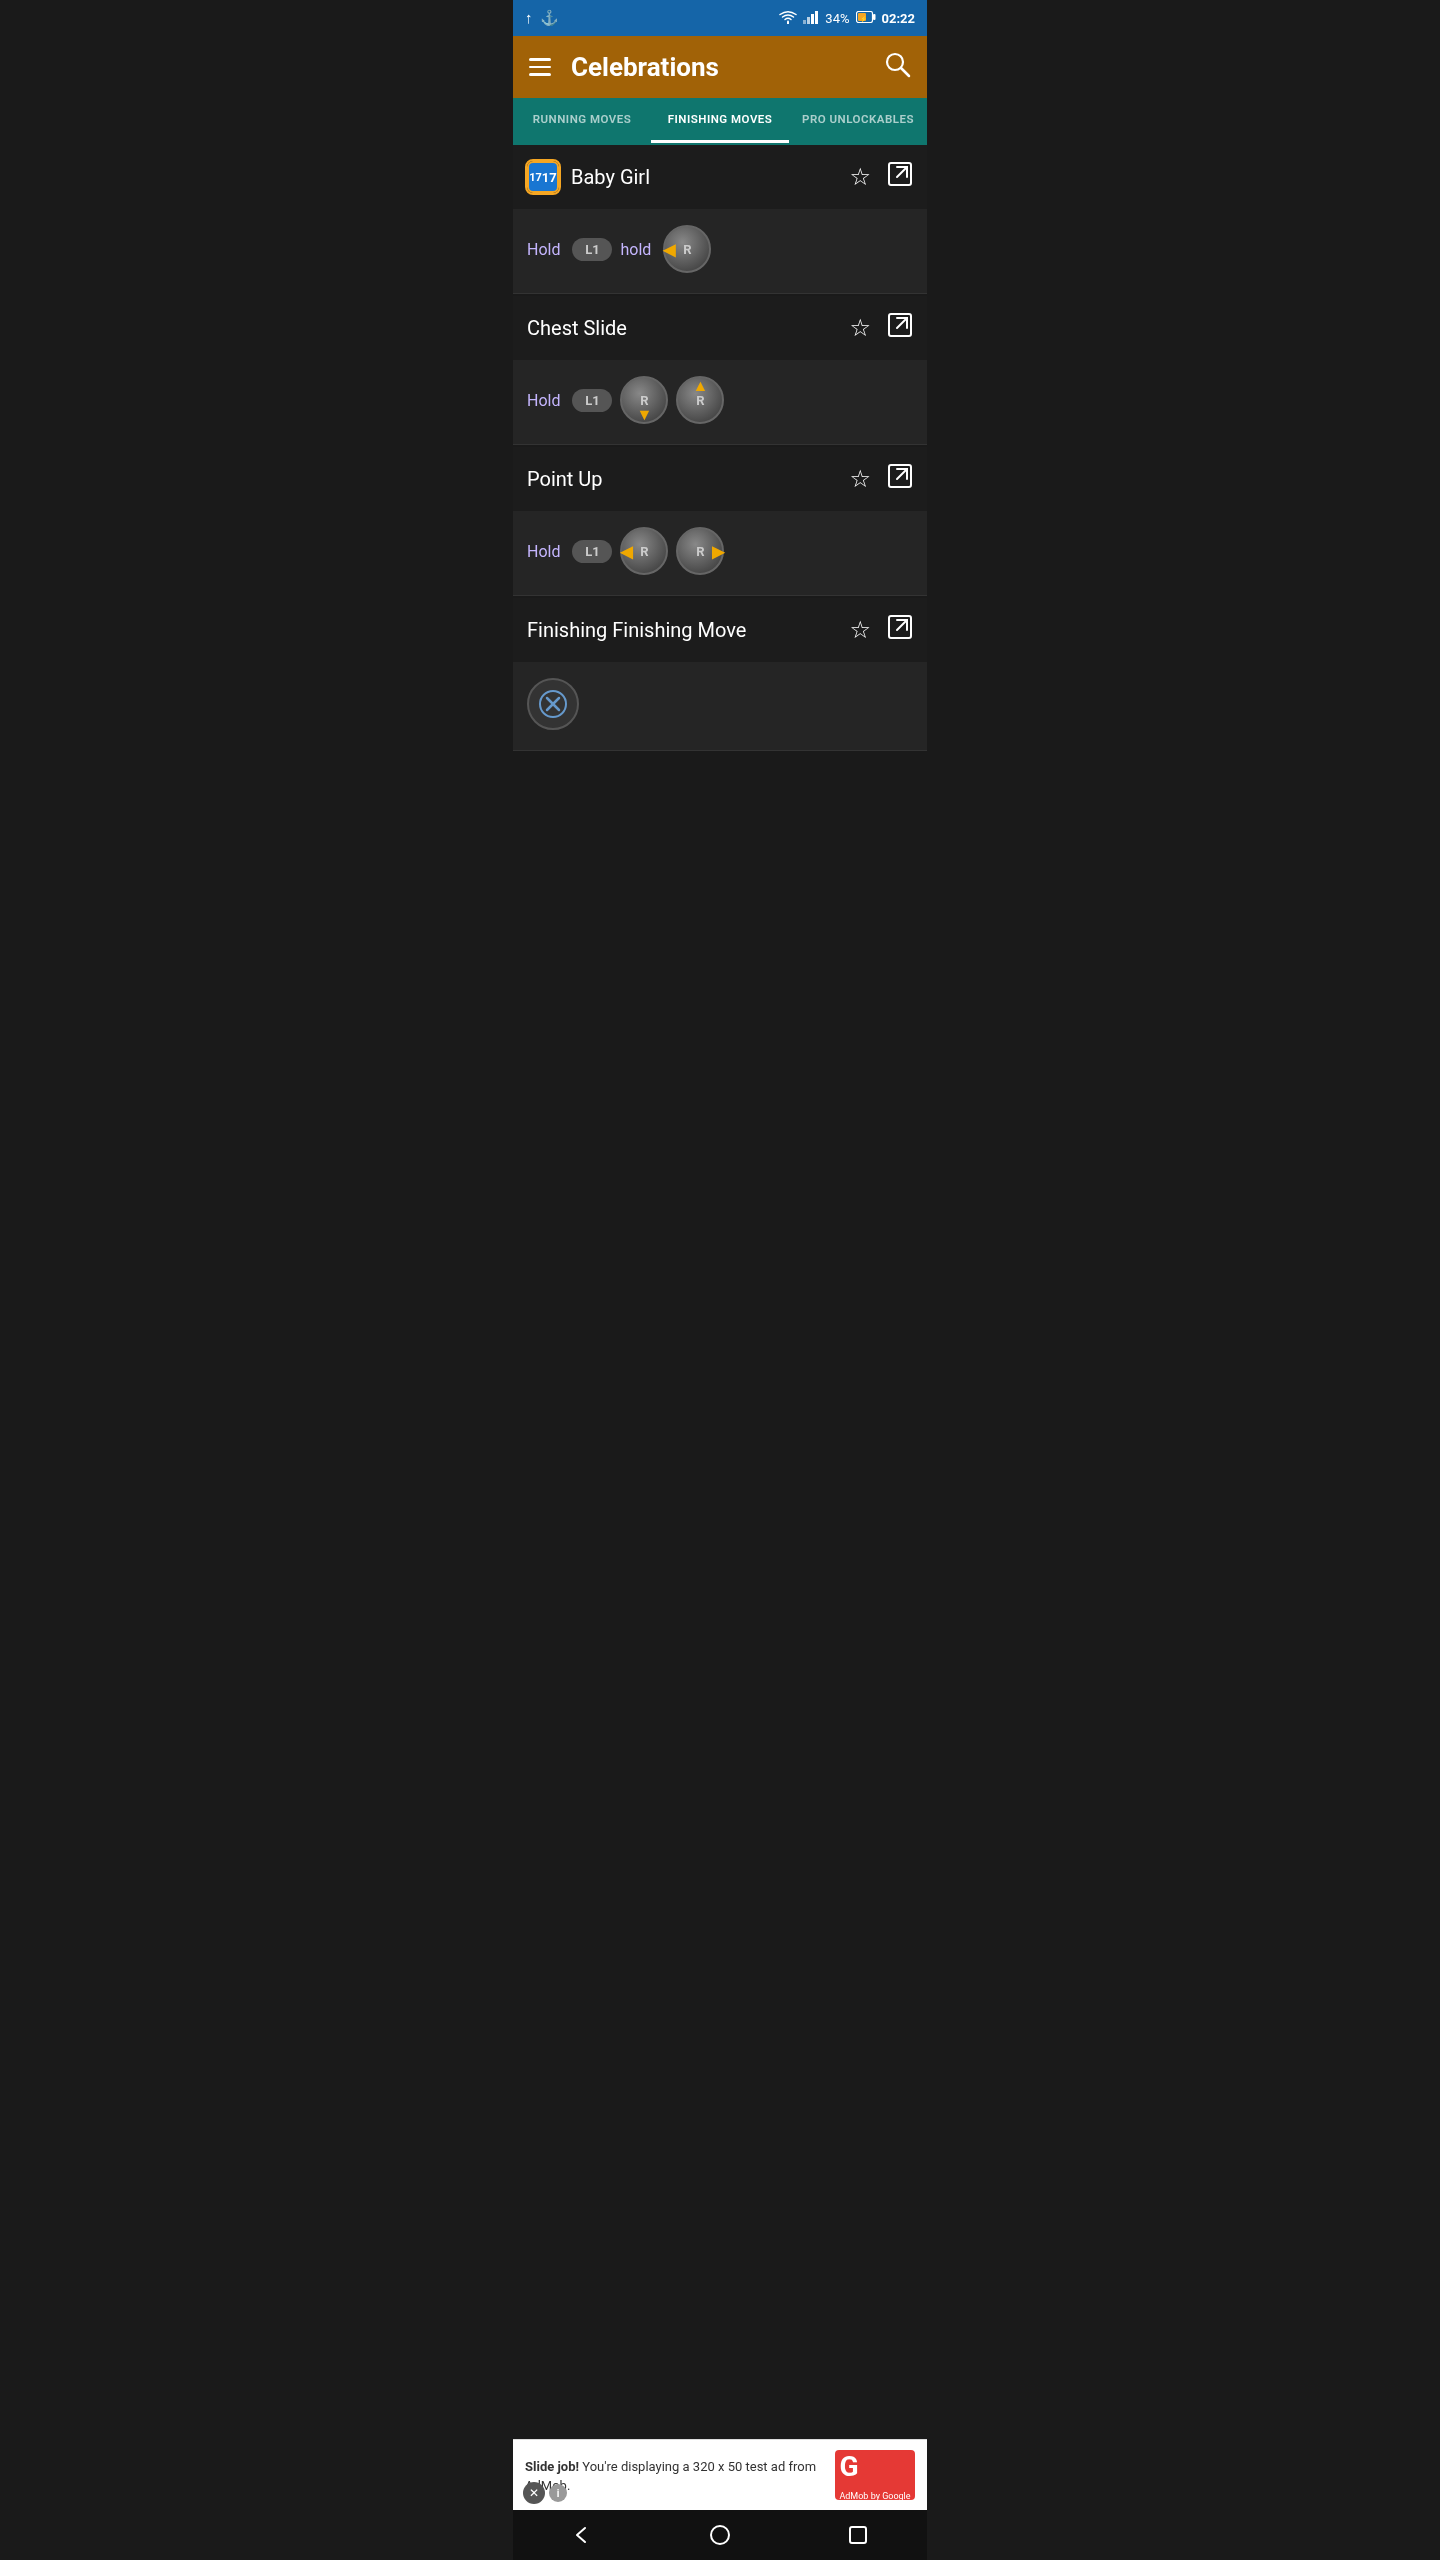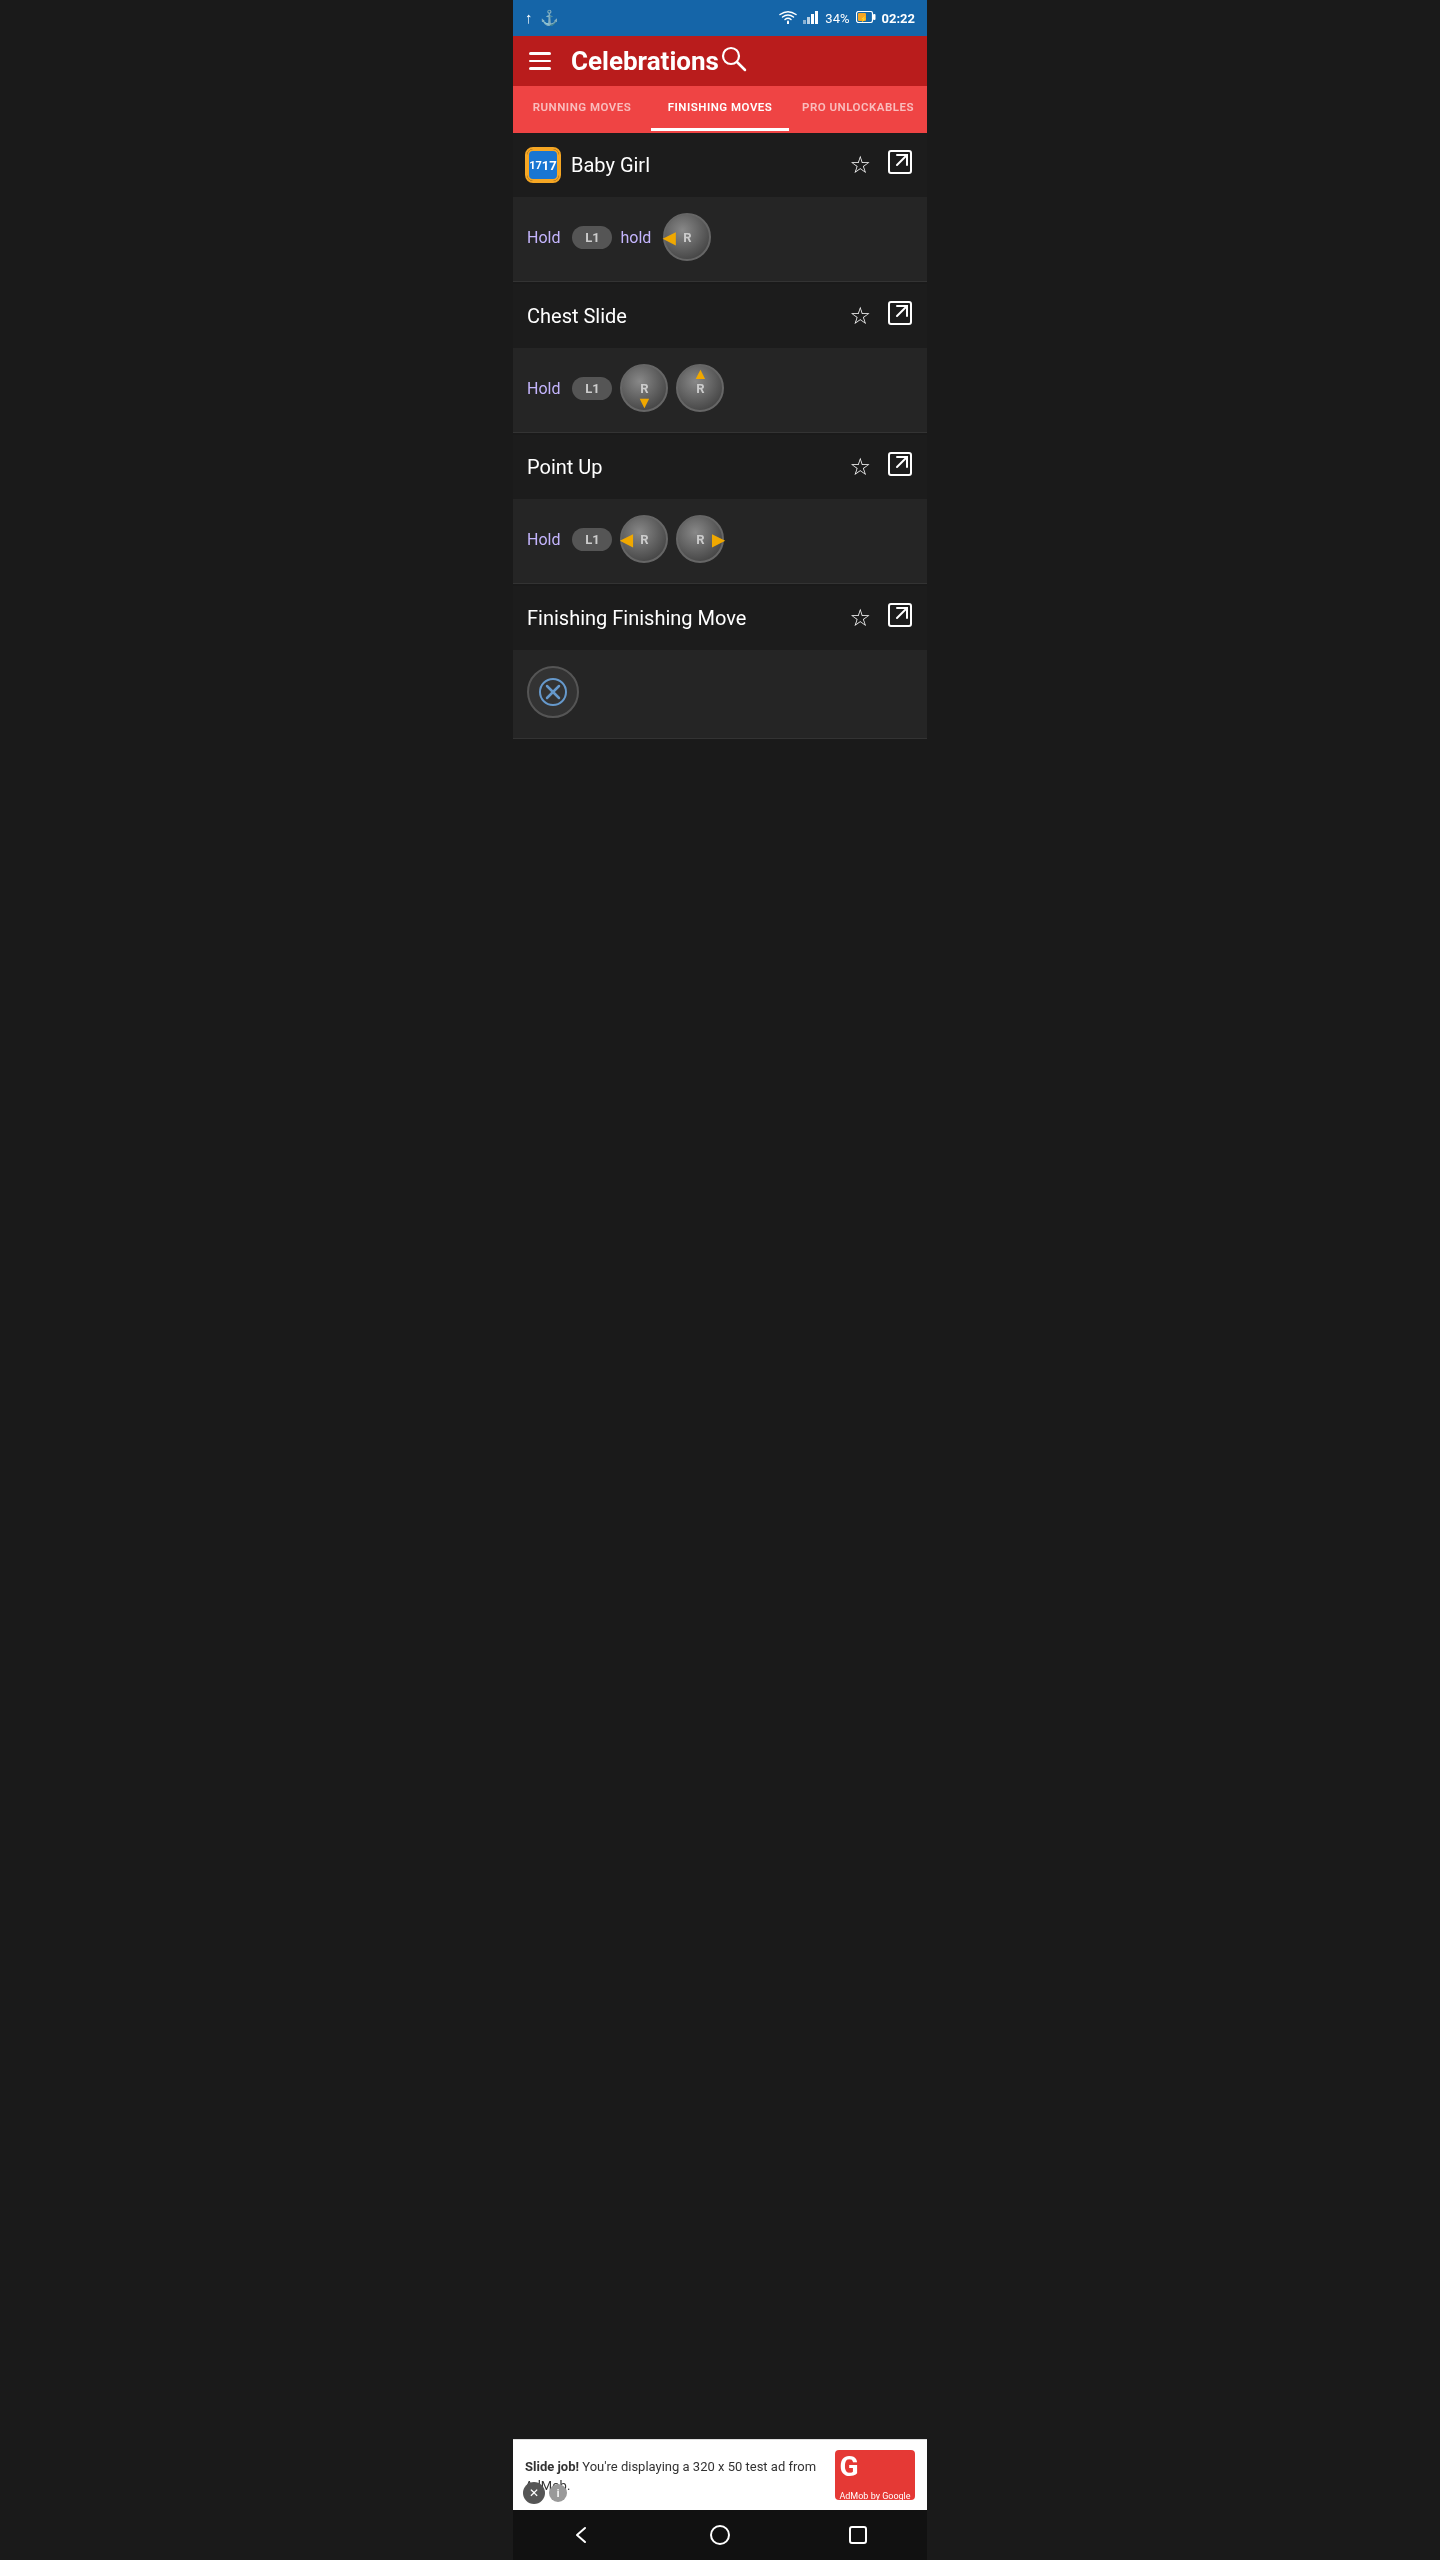--- a/index.html
+++ b/index.html
@@ -32,25 +32,25 @@
     .status-bar-right {
       display: flex;
       align-items: center;
       gap: 6px;
       font-size: 13px;
       color: white;
     }
 
     
     .app-bar {
-      background: #b91c1c;
-      padding: 8px 16px;
-      display: flex;
-      align-items: center;
-      justify-content: flex-start;
+      background: #a16207;
+      padding: 14px 16px;
+      display: flex;
+      align-items: center;
+      justify-content: space-between;
     }
     .app-bar-left {
       display: flex;
       align-items: center;
       gap: 20px;
     }
     .hamburger-icon {
       color: white;
       font-size: 22px;
       cursor: pointer;
@@ -72,21 +72,21 @@
       font-weight: bold;
     }
     .search-icon {
       color: white;
       font-size: 26px;
       cursor: pointer;
     }
 
     
     .tab-bar {
-      background: #ef4444;
+      background: #0f766e;
       display: flex;
       border-bottom: 2px solid transparent;
     }
     .tab-item {
       flex: 1;
       padding: 14px 4px;
       text-align: center;
       font-size: 11.5px;
       font-weight: 600;
       letter-spacing: 0.5px;

